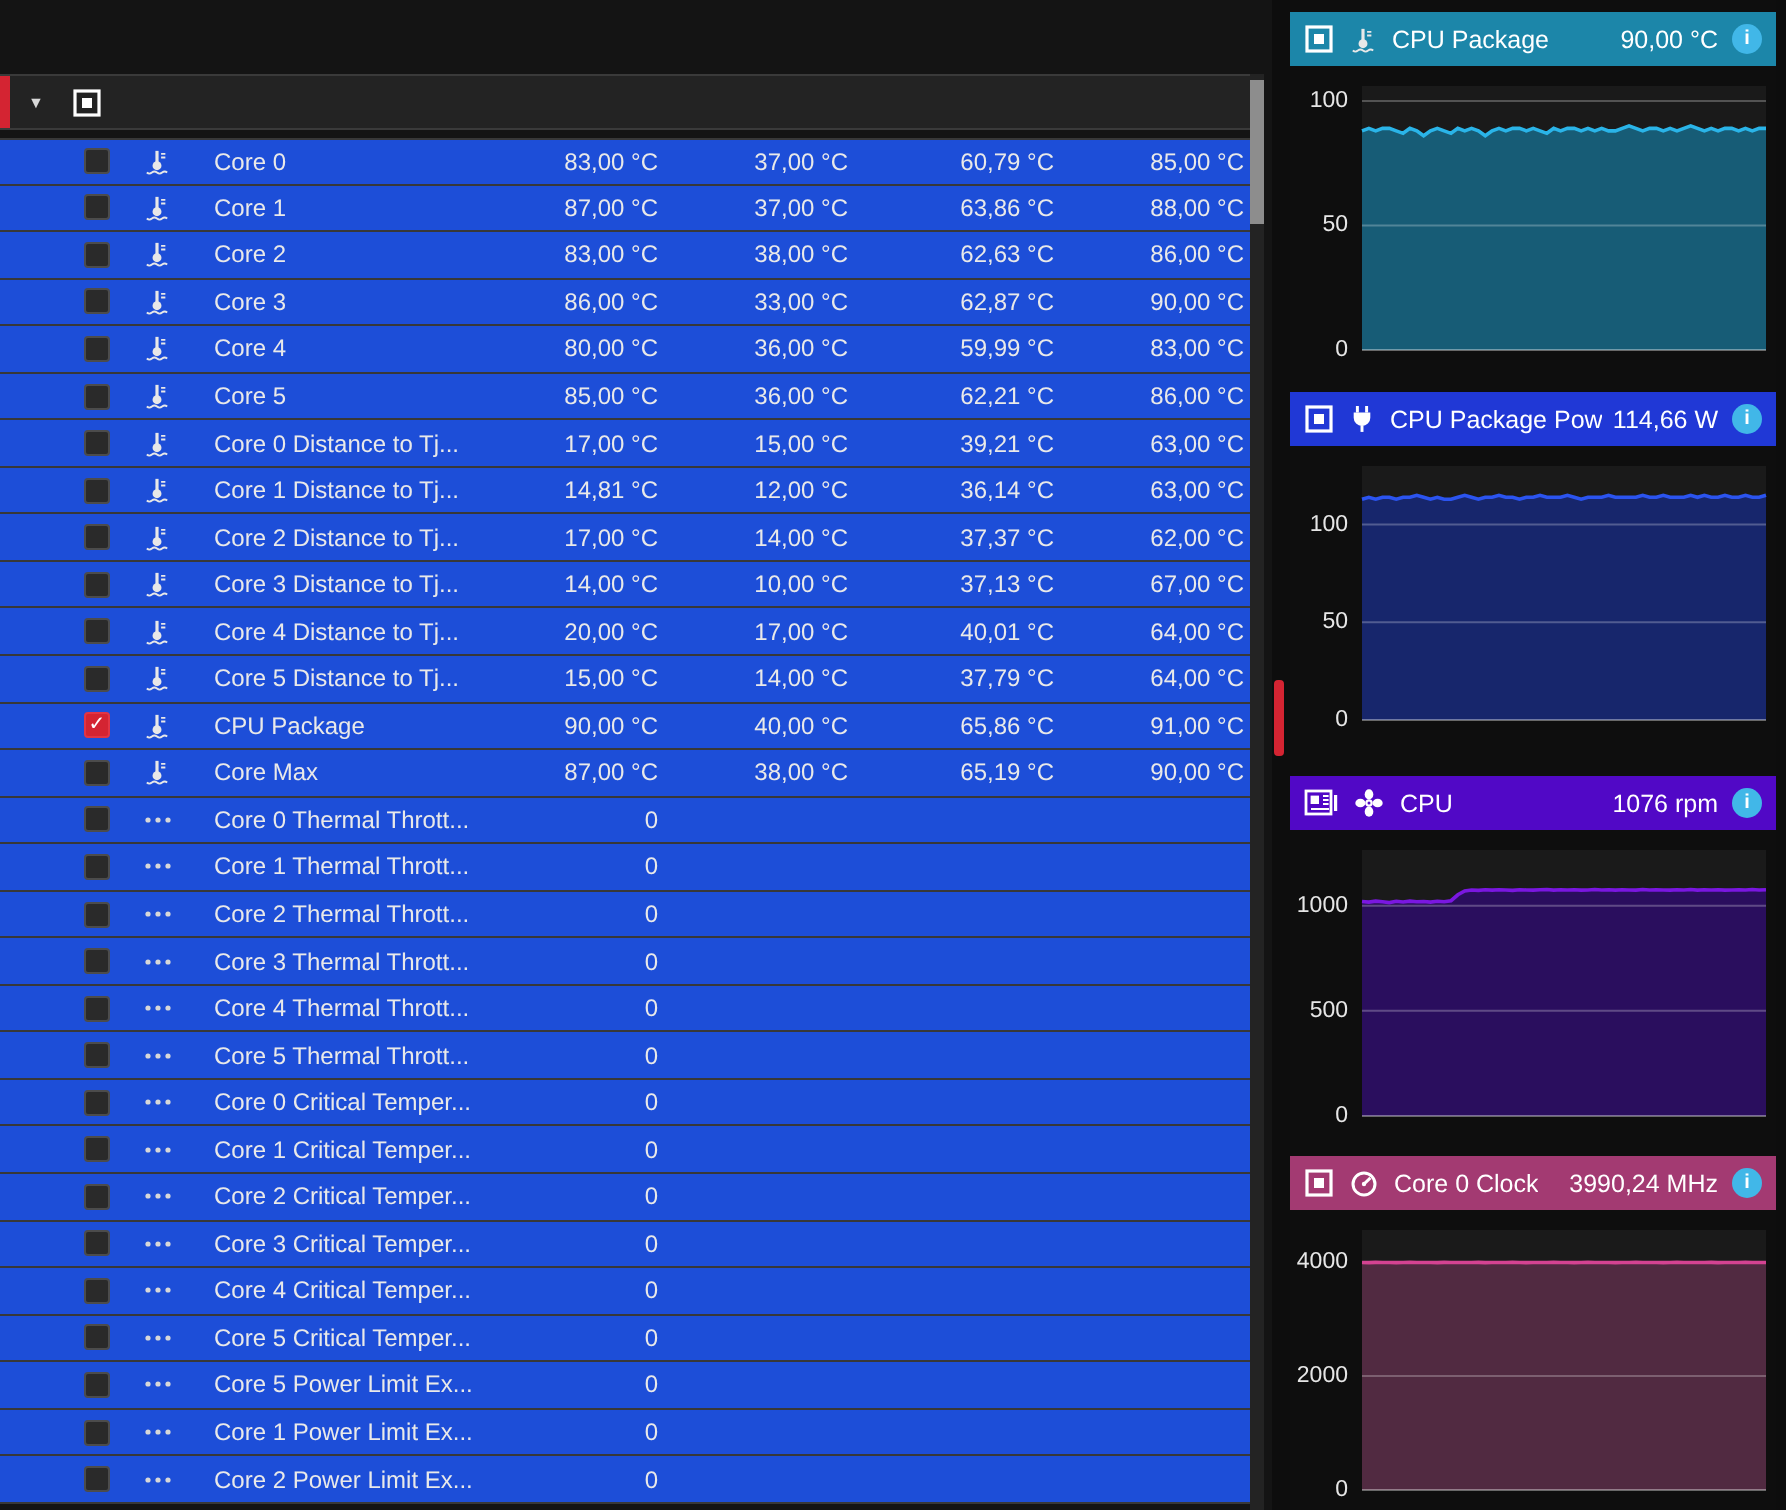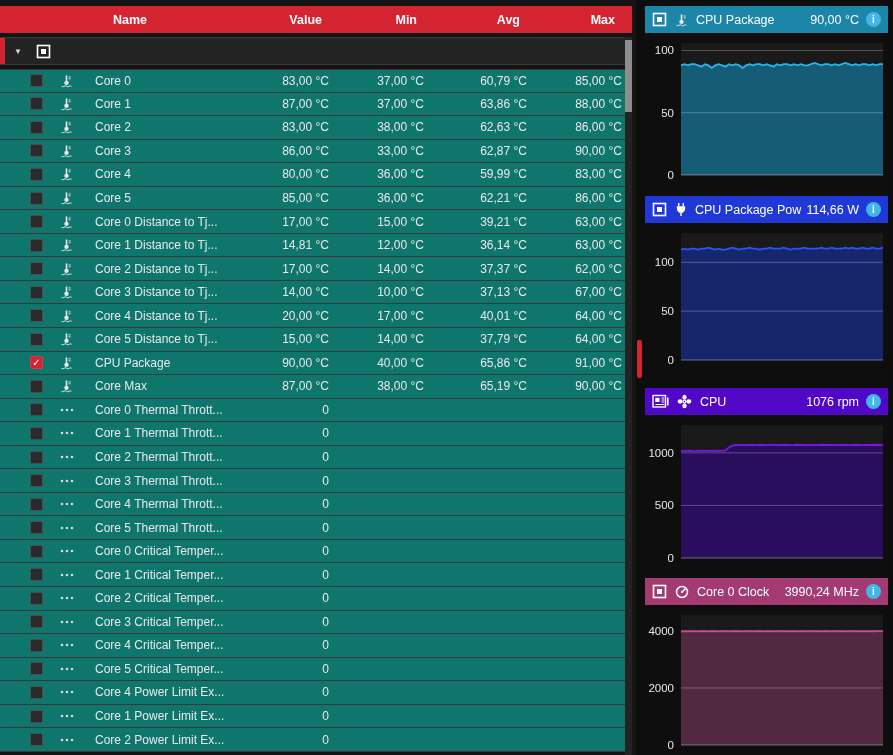--- a/index.html
+++ b/index.html
@@ -29,22 +29,22 @@
     display:flex; align-items:center; font-size:12.5px;
   }
   .group-mark { position:absolute; left:0; top:0; width:5px; height:100%; background:#d42432; }
   .caret { margin-left:14px; font-size:8px; color:#d8d8d8; }
   .group-row .sqicon { margin-left:14px; display:inline-flex; }
   .group-row .glabel { margin-left:11px; }
   #rows { position:absolute; left:0; top:69px; width:625px; }
   .trow {
     height:23.55px; display:grid;
     grid-template-columns:30px 22px 43px 1fr 95px 95px 103px 95px;
-    align-items:center; background:#0f766e;
-    border-bottom:1px solid #383838; font-size:12px;
+    align-items:center; background:#1d4ed8;
+    border-bottom:1px solid #383838; font-size:12px;padding-left:12px;
   }
   .trow:first-child { border-top:1px solid #383838; }
   .cb {
     width:13px; height:13px; border:1px solid #4c4c4c; background:#2a2a2a;
     border-radius:2px; display:flex; align-items:center; justify-content:center;
     font-size:10px; line-height:1; color:#fff;
   }
   .cb.checked { background:#d42432; border-color:#e23545; }
   .ricon { display:inline-flex; margin-left:8px; }
   .rname { overflow:hidden; white-space:nowrap; }
@@ -70,28 +70,20 @@
     color:#fff; font-size:10px; font-weight:bold; line-height:15px; text-align:center;
     margin-left:7px; flex:none;
   }
   .chart { margin-top:8px; }
   .chart svg { display:block; }
 </style>
 </head>
 <body>
 
 <div class="table-area">
-  <div class="thead">
-    <span class="h-spacer"></span>
-    <span class="h-name">Name</span>
-    <span class="h-num">Value</span>
-    <span class="h-num">Min</span>
-    <span class="h-num">Avg</span>
-    <span class="h-num">Max</span>
-  </div>
 
   <div class="group-row">
     <span class="group-mark"></span>
     <span class="caret">▼</span>
     <span class="sqicon">
         <svg width="15" height="15" viewBox="0 0 15 15">
           <rect x="1.5" y="1.5" width="12" height="12" fill="none" stroke="#fff" stroke-width="1.6"></rect>
           <rect x="5" y="5" width="5" height="5" fill="#fff"></rect>
         </svg>
       </span>
@@ -557,21 +549,21 @@
   <div class="trow">
     <span></span>
     <span class="cb"></span>
     <span class="ricon">
           <svg width="14" height="4" viewBox="0 0 14 4">
             <circle cx="2" cy="2" r="1.3" fill="#d8d8d8"></circle>
             <circle cx="7" cy="2" r="1.3" fill="#d8d8d8"></circle>
             <circle cx="12" cy="2" r="1.3" fill="#d8d8d8"></circle>
           </svg>
         </span>
-    <span class="rname">Core 4 Power Limit Ex...</span>
+    <span class="rname">Core 5 Power Limit Ex...</span>
     <span class="rv">0</span>
     <span class="rv"></span>
     <span class="rv"></span>
     <span class="rv"></span>
   </div>
 
   <div class="trow">
     <span></span>
     <span class="cb"></span>
     <span class="ricon">

